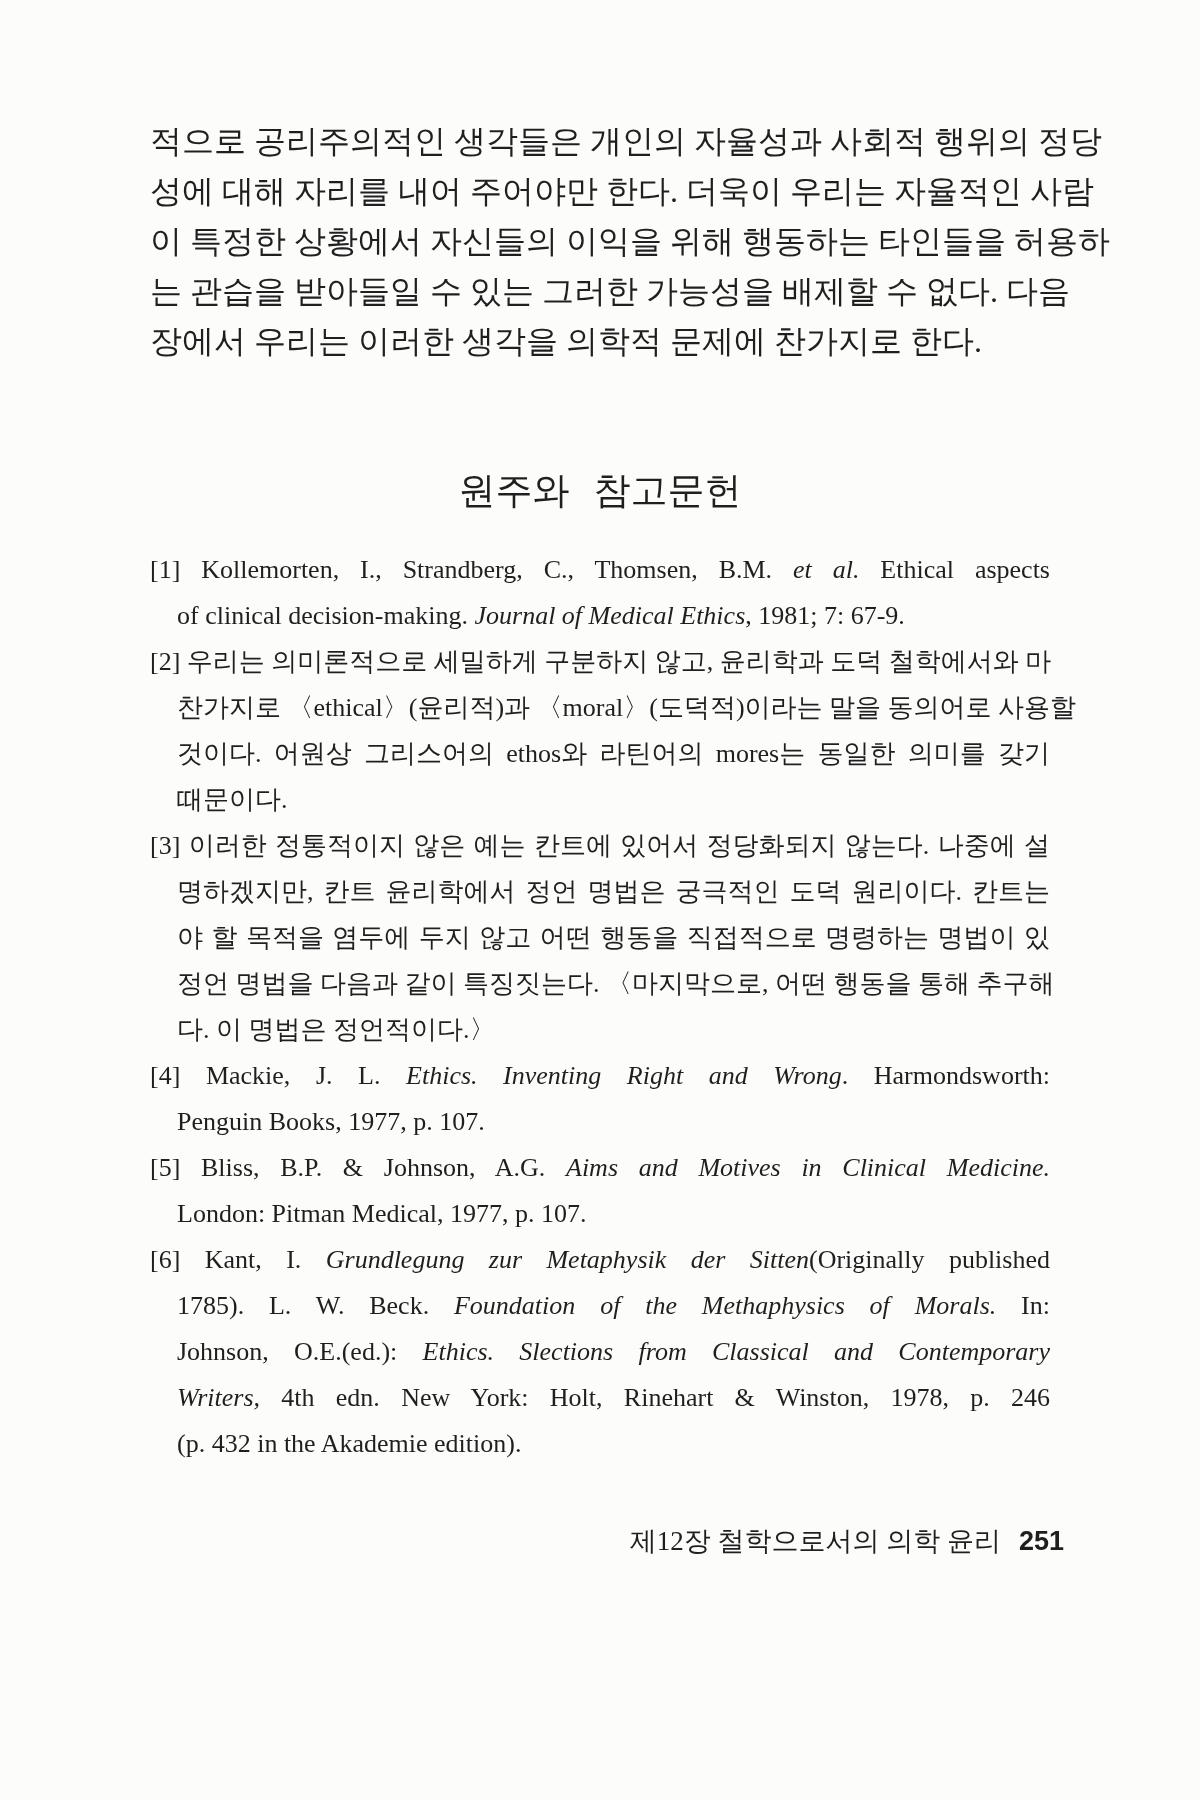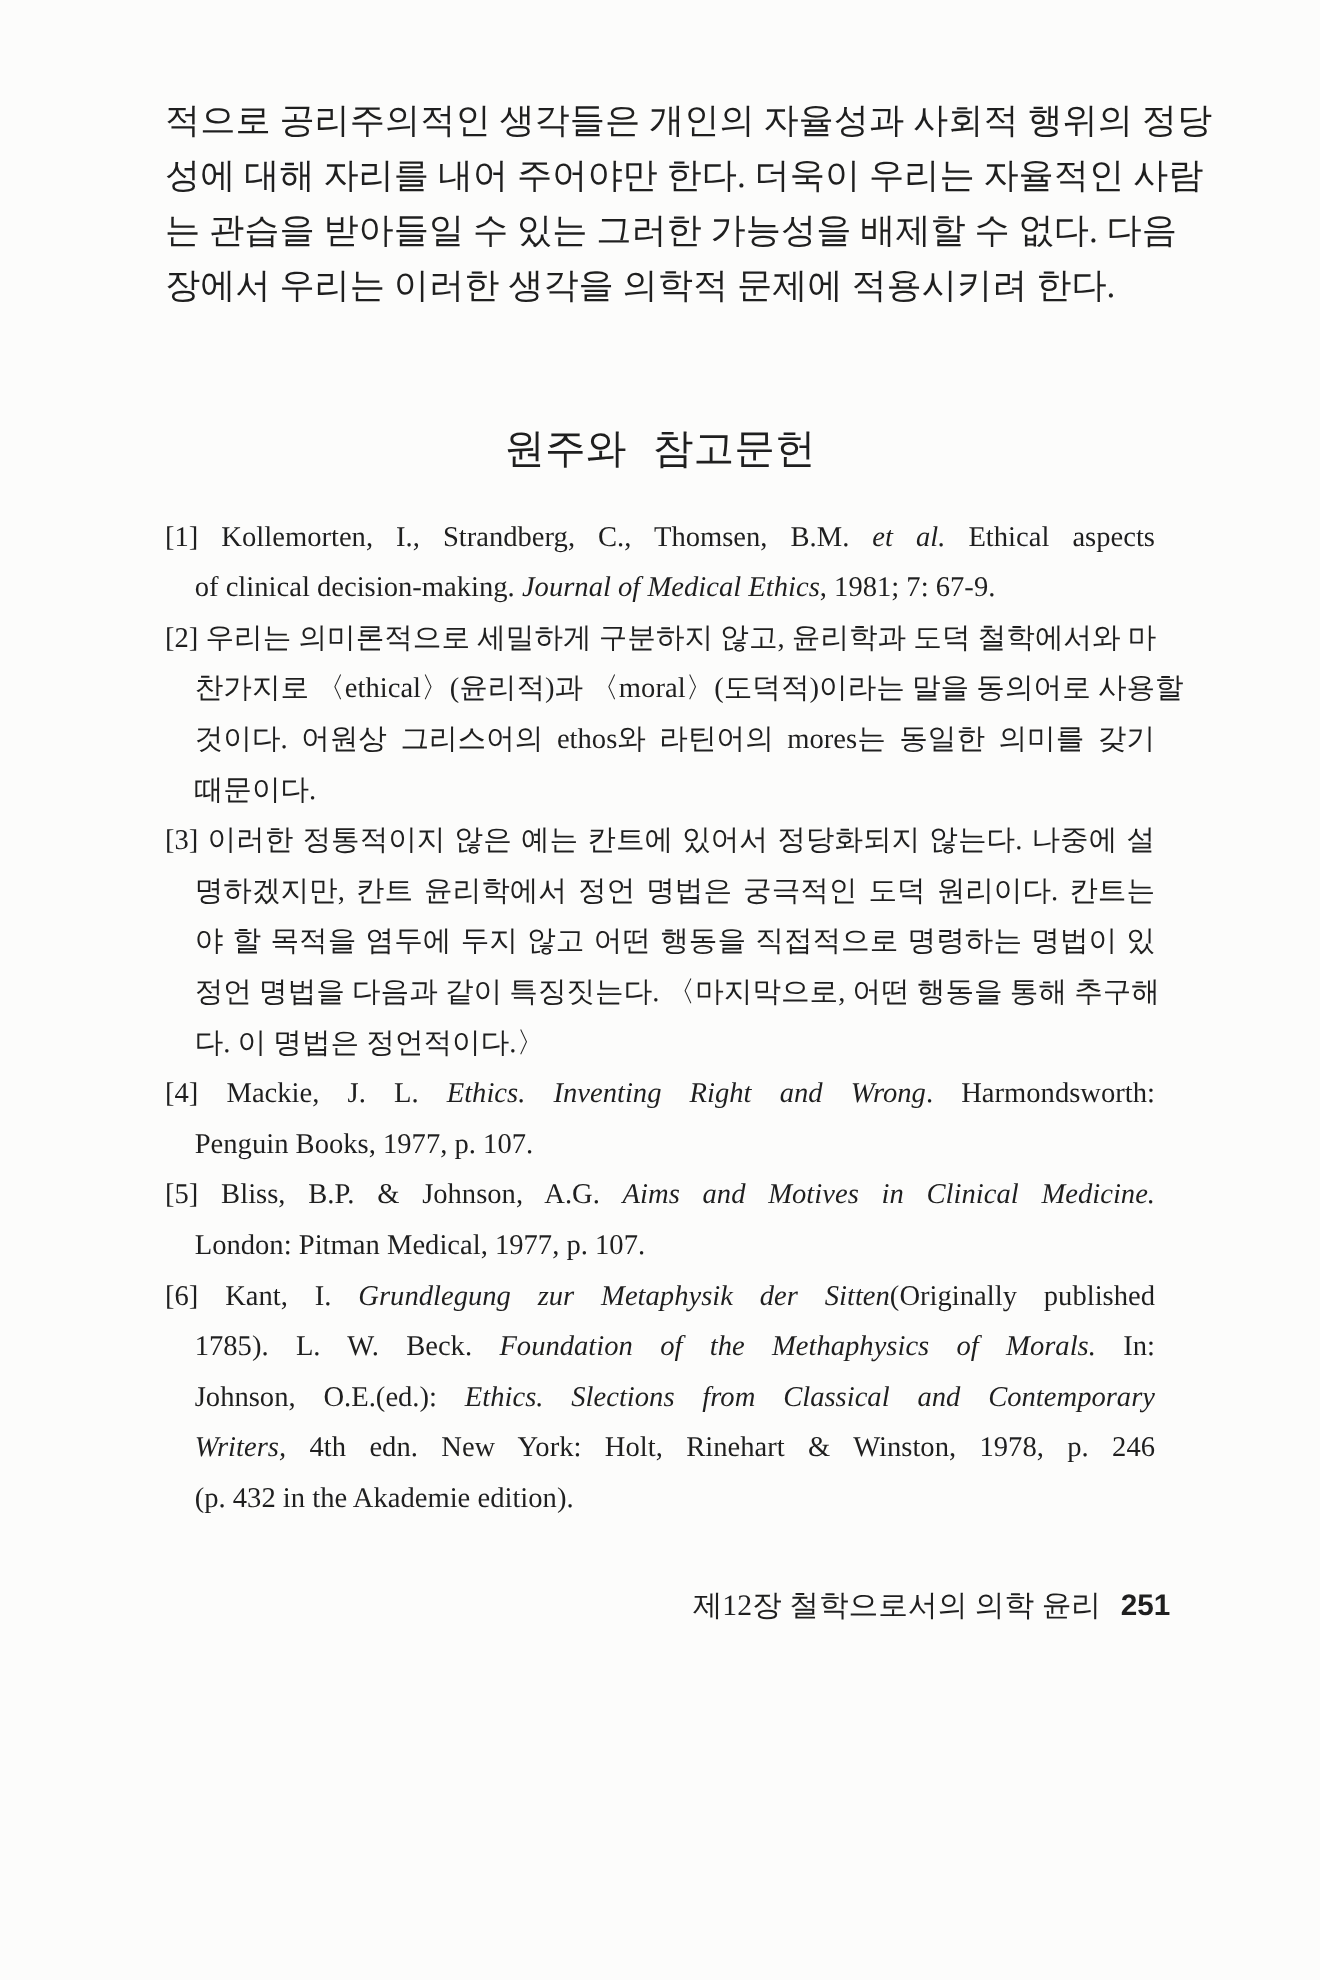--- a/index.html
+++ b/index.html
@@ -17,21 +17,21 @@
     font-family: "Liberation Serif", "DejaVu Serif", serif;
   }
   .content {
     position: absolute;
     left: 150px;
     top: 0;
     width: 900px;
   }
   
   .para {
-    margin-top: 84px;
+    margin-top: 116px;
     font-size: 32px;
     line-height: 50px;
   }
   
   .tline {
     white-space: nowrap;
   }
   .tline.just {
     text-align: justify;
     text-align-last: justify;
@@ -75,22 +75,23 @@
 </style>
 </head>
 <body>
 
 <div class="page">
   <div class="content">
 
     <div class="para" id="paragraph">
         <div class="tline just"><span>적으로 공리주의적인 생각들은 개인의 자율성과 사회적 행위의 정당</span></div>
         <div class="tline just"><span>성에 대해 자리를 내어 주어야만 한다. 더욱이 우리는 자율적인 사람</span></div>
+        <div class="tline just"><span>이 특정한 상황에서 자신들의 이익을 위해 행동하는 타인들을 허용하</span></div>
         <div class="tline just"><span>는 관습을 받아들일 수 있는 그러한 가능성을 배제할 수 없다. 다음</span></div>
-        <div class="tline"><span>장에서 우리는 이러한 생각을 의학적 문제에 적용시키려 한다.</span></div>
+        <div class="tline"><span>장에서 우리는 이러한 생각을 의학적 문제에 찬가지로 한다.</span></div>
       </div>
 
     <h2 class="heading">원주와 참고문헌</h2>
 
     <div class="refs" id="references">
         <div class="ref">
           <div class="tline just"><span>[1] Kollemorten, I., Strandberg, C., Thomsen, B.M. </span><span class="it">et al.</span><span> Ethical aspects</span></div>
           <div class="tline cont"><span>of clinical decision-making. </span><span class="it">Journal of Medical Ethics</span><span>, 1981; 7: 67-9.</span></div>
         </div>
         <div class="ref">

